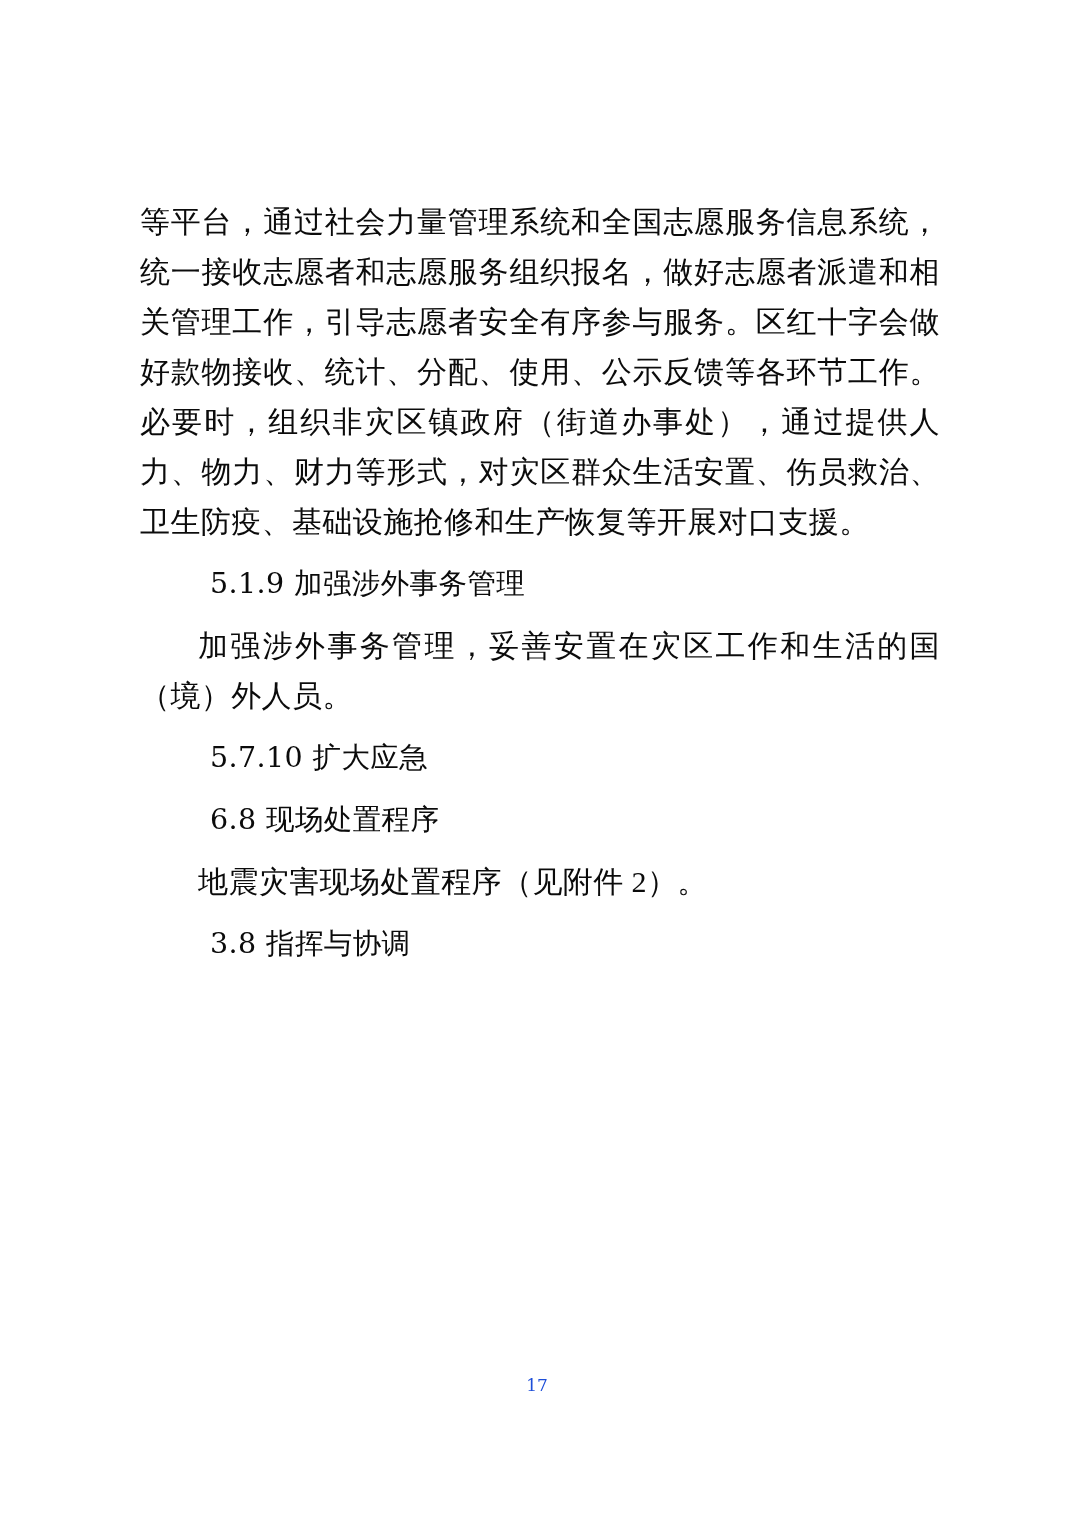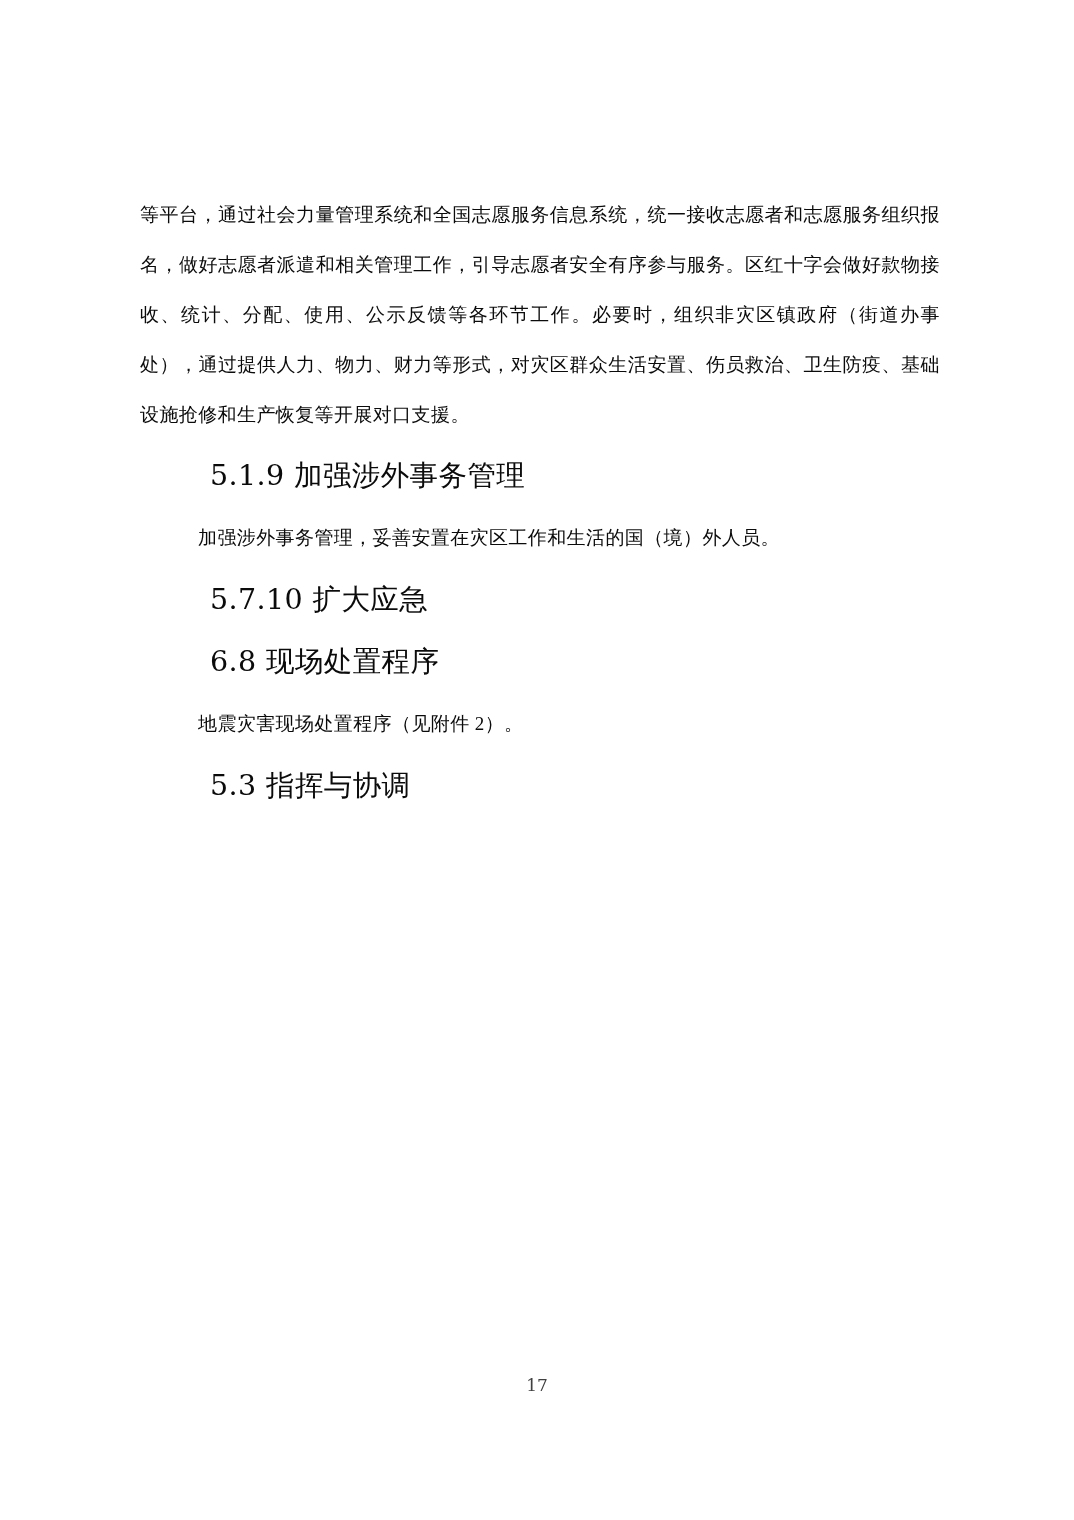--- a/index.html
+++ b/index.html
@@ -16,26 +16,26 @@
     overflow: hidden;
   }
   .content {
     position: absolute;
     left: 140px;
     top: 185px;
     width: 800px;
   }
   .para {
     font-family: "DejaVu Serif", "Liberation Serif", serif;
-    font-size: 19px;
+    font-size: 30px;
     line-height: 50px;
     color: #0b0b0b;
     text-align: justify;
     text-justify: inter-character;
-    margin: 4px 0 0 0;
+    margin: 12px 0 0 0;
     letter-spacing: 0.4px;
   }
   .indent {
     text-indent: 58px;
     font-family: Liberation Serif, serif;
   }
   .heading {
     font-family: "DejaVu Serif", "Liberation Serif", serif;
     font-size: 28.5px;
     line-height: 50px;
@@ -45,21 +45,21 @@
     letter-spacing: 0.4px;
   }
   .pagenum {
     position: absolute;
     left: 0;
     right: 0;
     top: 1375px;
     text-align: center;
     font-family: "DejaVu Serif", "Liberation Serif", serif;
     font-size: 17px;
-    color: #404040;
+    color: #1d4ed8;
   }
 </style>
 </head>
 <body>
 
 <div class="page">
   <div class="content">
 
     <p class="para">等平台，通过社会力量管理系统和全国志愿服务信息系统，统一接收志愿者和志愿服务组织报名，做好志愿者派遣和相关管理工作，引导志愿者安全有序参与服务。区红十字会做好款物接收、统计、分配、使用、公示反馈等各环节工作。必要时，组织非灾区镇政府（街道办事处），通过提供人力、物力、财力等形式，对灾区群众生活安置、伤员救治、卫生防疫、基础设施抢修和生产恢复等开展对口支援。</p>
 
@@ -69,18 +69,18 @@
 
     <p class="heading">5.7.10  扩大应急</p>
 
 
 
 
     <p class="heading">6.8  现场处置程序</p>
 
     <p class="para indent">地震灾害现场处置程序（见附件 2）。</p>
 
-    <p class="heading">5.3  指挥与协调</p>
+    <p class="heading">3.8  指挥与协调</p>
 
   </div>
 
   <div class="pagenum">17</div>
 </div>
 
 </body></html>

